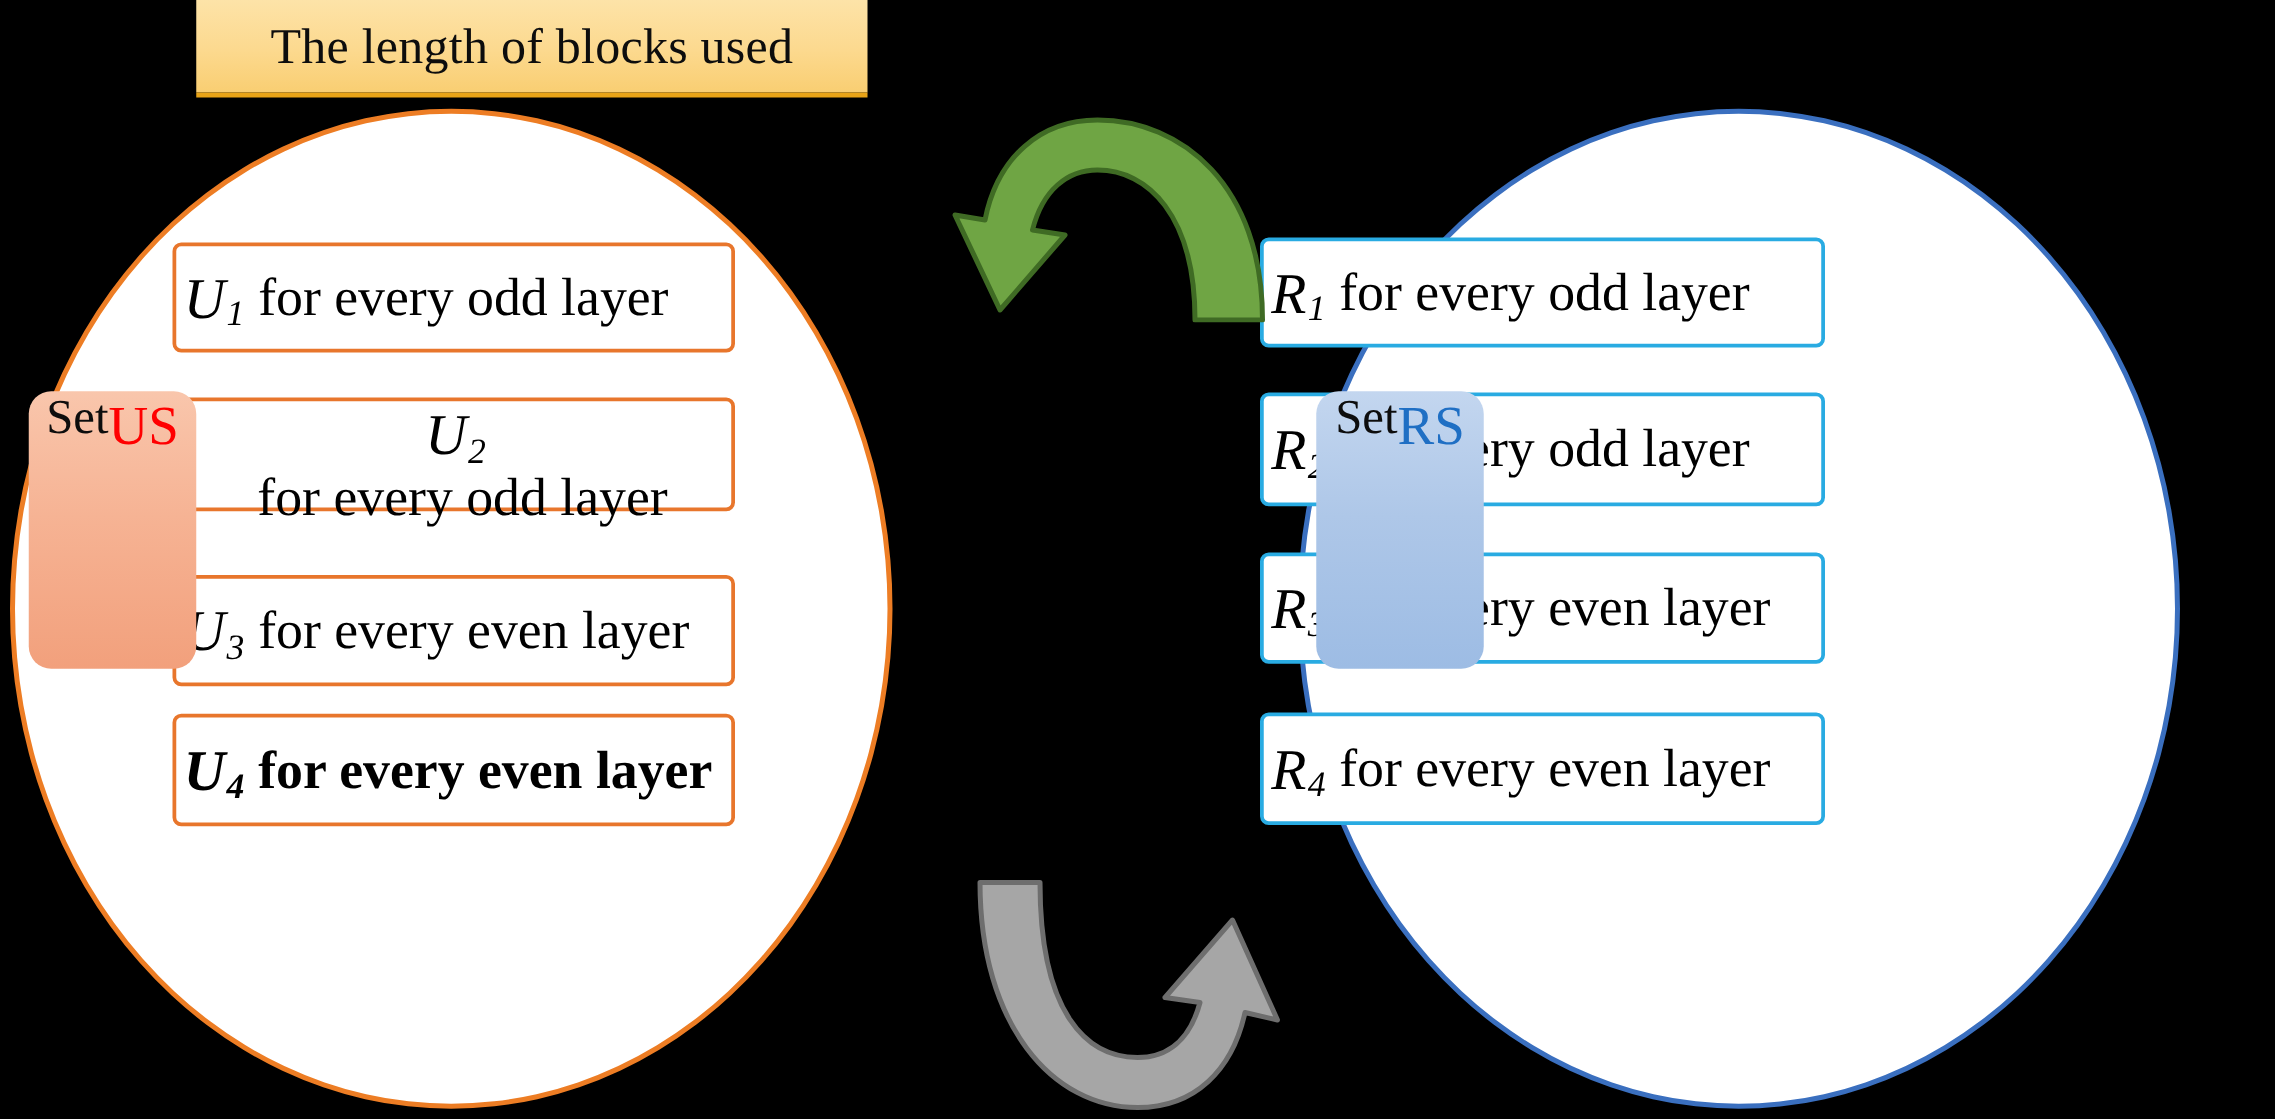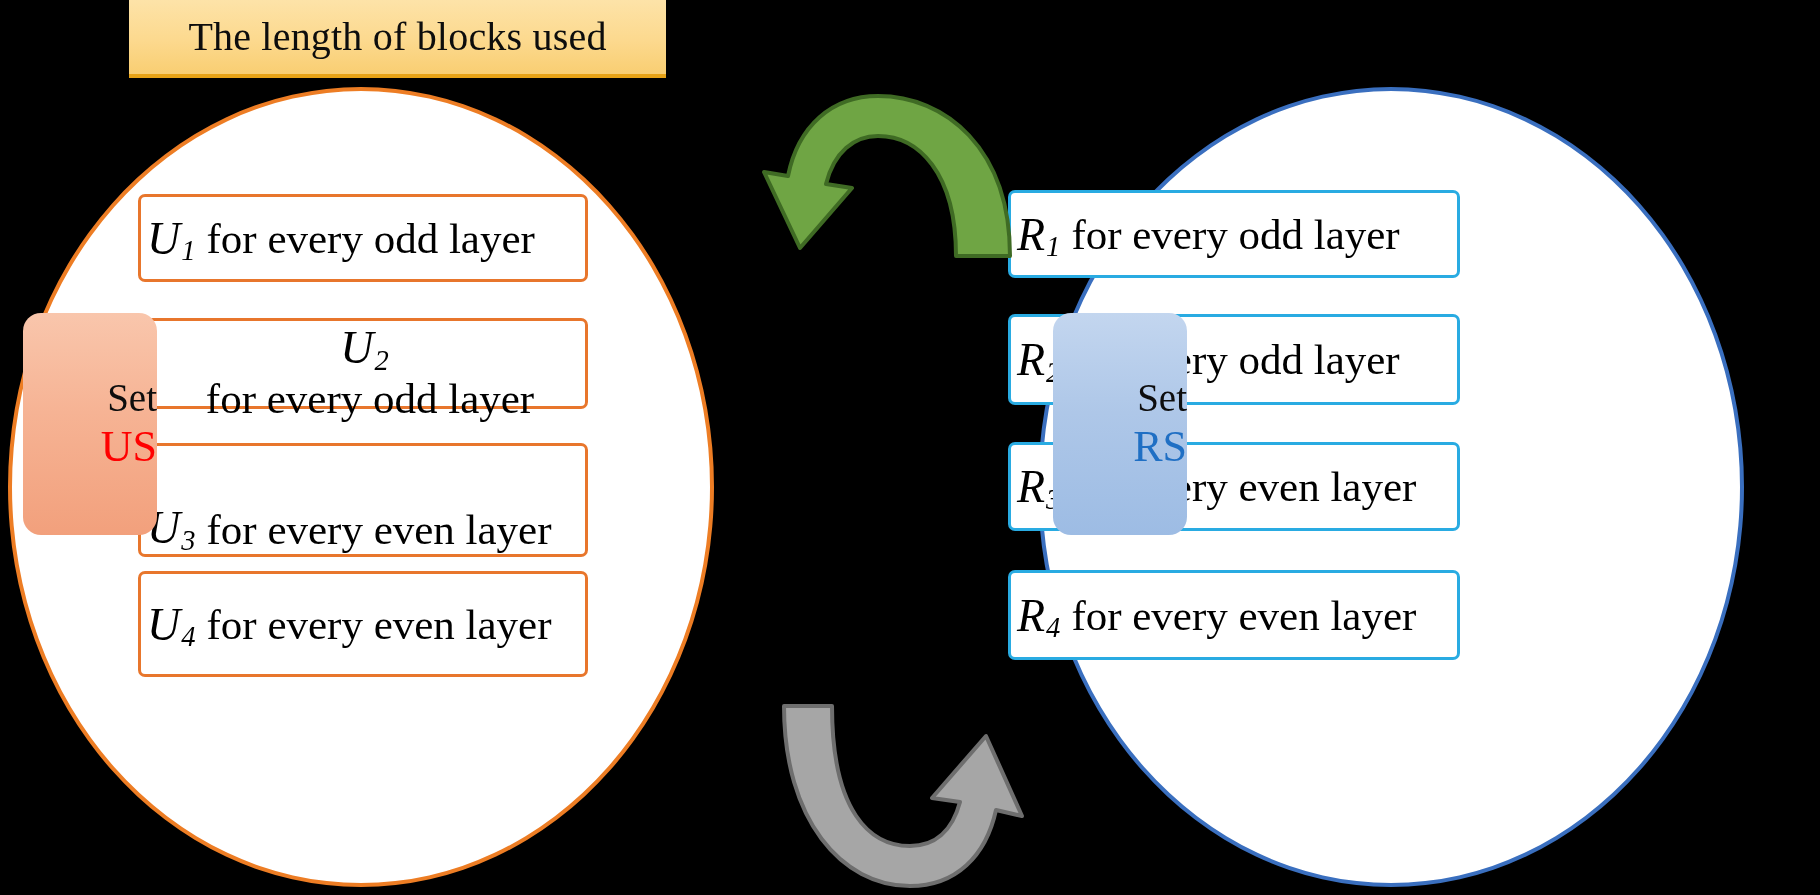--- a/index.html
+++ b/index.html
@@ -23,21 +23,21 @@
     border-bottom: 4px solid #E8A317;
     box-sizing: border-box;
     display: flex;
     align-items: center;
     justify-content: center;
     color: #0D0D0D;
     font-size: 40px;
     line-height: 1;
     letter-spacing: 0.2px;
   }
-  #banner-left  { left: 129px;  top: 0px; width: 537px; height: 78px; }
+  #banner-left  { left: 157px;  top: 0px; width: 537px; height: 78px; }
   #banner-right { left: 1128px; top: 0px; width: 595px; height: 78px; }
 
   
   .circle {
     position: absolute;
     border-radius: 50%;
     background: #FFFFFF;
     box-sizing: border-box;
   }
   #circle-left {
@@ -50,22 +50,22 @@
     width: 706px; height: 800px;
     border: 4px solid #3A6FBF;
   }
 
   
   .set-tab {
     position: absolute;
     border-radius: 18px;
     box-sizing: border-box;
     display: flex;
-    flex-direction: column;
-    align-items: flex-end;
+    flex-direction: row;
+    align-items: flex-start;
     justify-content: center;
     line-height: 1.08;
     z-index: 3;
   }
   #set-tab-us {
     left: 23px; top: 313px;
     width: 134px; height: 222px;
     background: linear-gradient(to bottom, #F9C6AC 0%, #F6B394 45%, #F2A07C 100%);
   }
   #set-tab-rs {
@@ -96,22 +96,22 @@
     font-size: 43px;
     color: #000000;
     white-space: nowrap;
     z-index: 2;
   }
   .item-box.left  { border: 3px solid #E8762C; left: 138px; width: 450px; }
   .item-box.right { border: 3px solid #29ABE2; left: 1008px; width: 452px; }
 
   .left-row-0  { top: 194px; height: 88px; }
   .left-row-1  { top: 318px; height: 91px; flex-direction: column; }
-  .left-row-2  { top: 443px; height: 114px; align-items: flex-end; }
-  .left-row-3  { top: 571px; height: 106px; }
+  .left-row-2  { top: 460px; height: 89px; }
+  .left-row-3  { top: 571px; height: 90px; font-weight: bold; }
 
   .right-row-0 { top: 190px; height: 88px; }
   .right-row-1 { top: 314px; height: 91px; }
   .right-row-2 { top: 442px; height: 89px; }
   .right-row-3 { top: 570px; height: 90px; }
 
   .sym {
     font-style: italic;
     font-size: 46px;
     margin-right: 3px;

